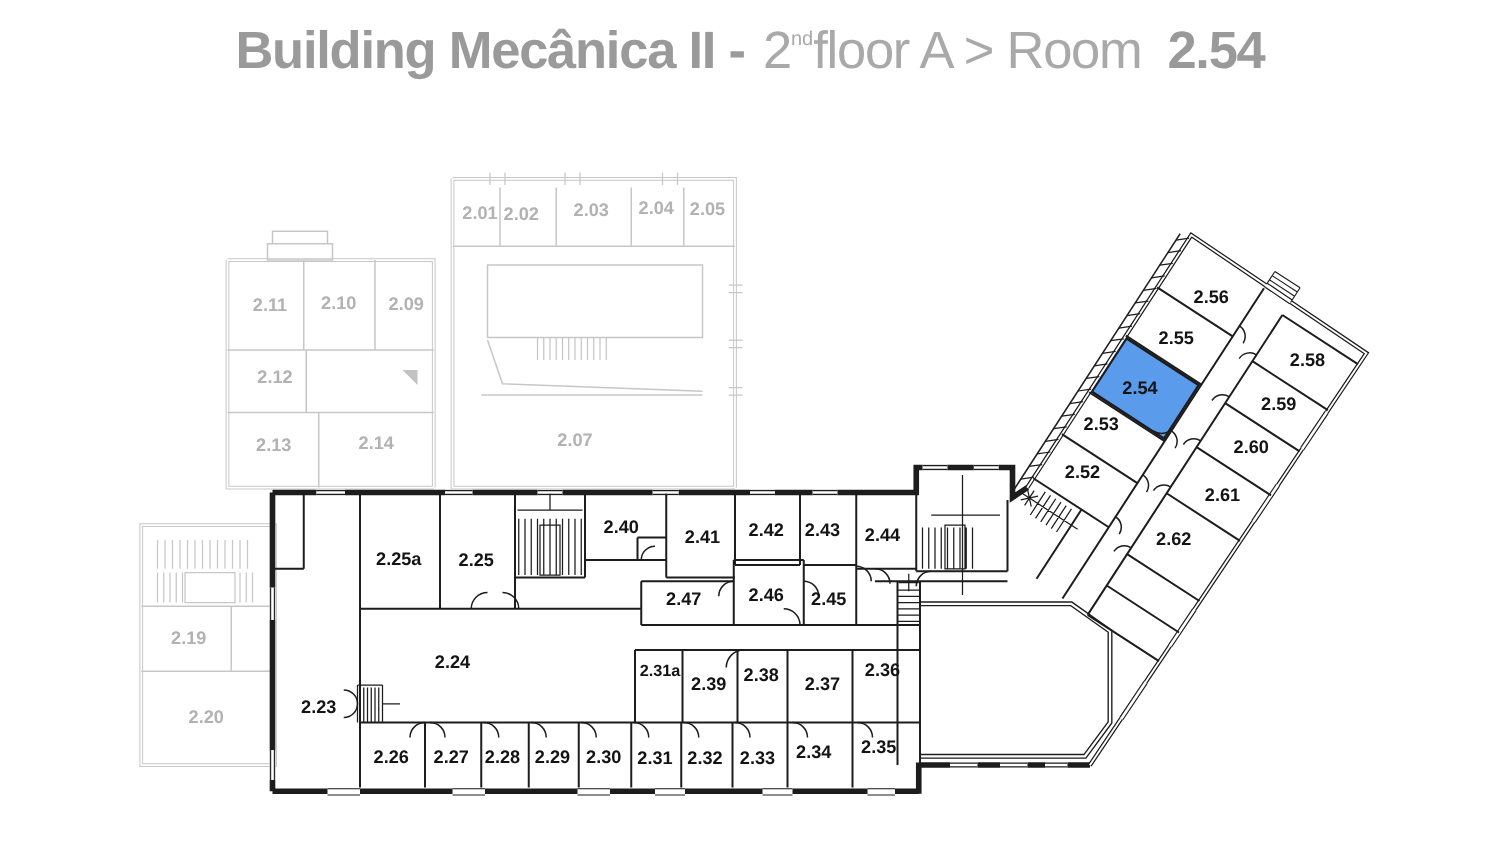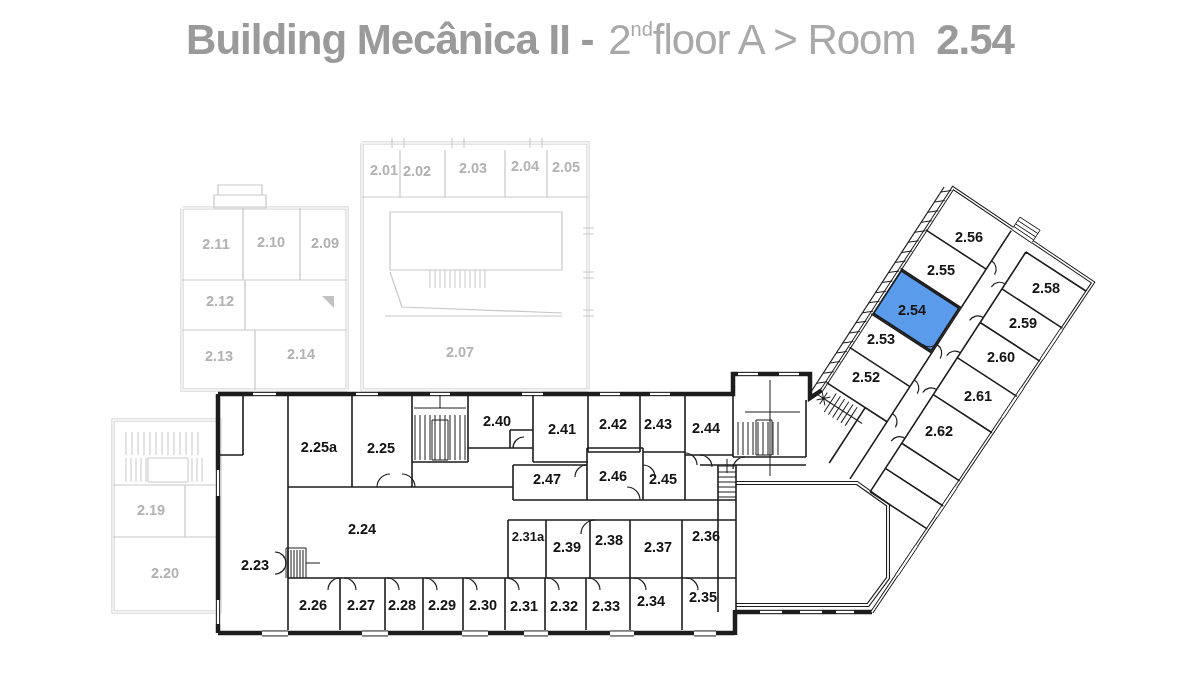--- a/index.html
+++ b/index.html
@@ -1,21 +1,21 @@
 <!DOCTYPE html>
 <html><head>
 <meta charset="utf-8">
 <style>
   html,body{margin:0;padding:0;background:#ffffff;width:1200px;height:674px;overflow:hidden;}
   .stage{position:relative;width:1200px;height:674px;background:#fff;font-family:"Liberation Sans",sans-serif;}
   .title{position:absolute;top:16px;left:0;width:100%;text-align:center;
          font-family:"Liberation Sans",sans-serif;font-size:42px;font-weight:bold;
          color:#9a9a9a;letter-spacing:-1px;white-space:nowrap;}
   .title .t-light{font-weight:normal;color:#a9a9aa;}
-  .title .t-light sup{font-size:20px;vertical-align:18px;letter-spacing:0;}
+  .title .t-light sup{font-size:16px;vertical-align:18px;letter-spacing:0;}
   .title .t-sep{margin-right:10px;}
   .title .t-b{margin-right:4px;}
   svg{position:absolute;left:0;top:0;}
   text{font-family:"Liberation Sans",sans-serif;font-weight:bold;}
   .dl{font-size:14.5px;fill:#141414;text-anchor:middle;}
   .dls{font-size:13px;fill:#141414;text-anchor:middle;}
   .fl{font-size:14.5px;fill:#b2b2b2;text-anchor:middle;}
 </style>
 </head>
 <body>

